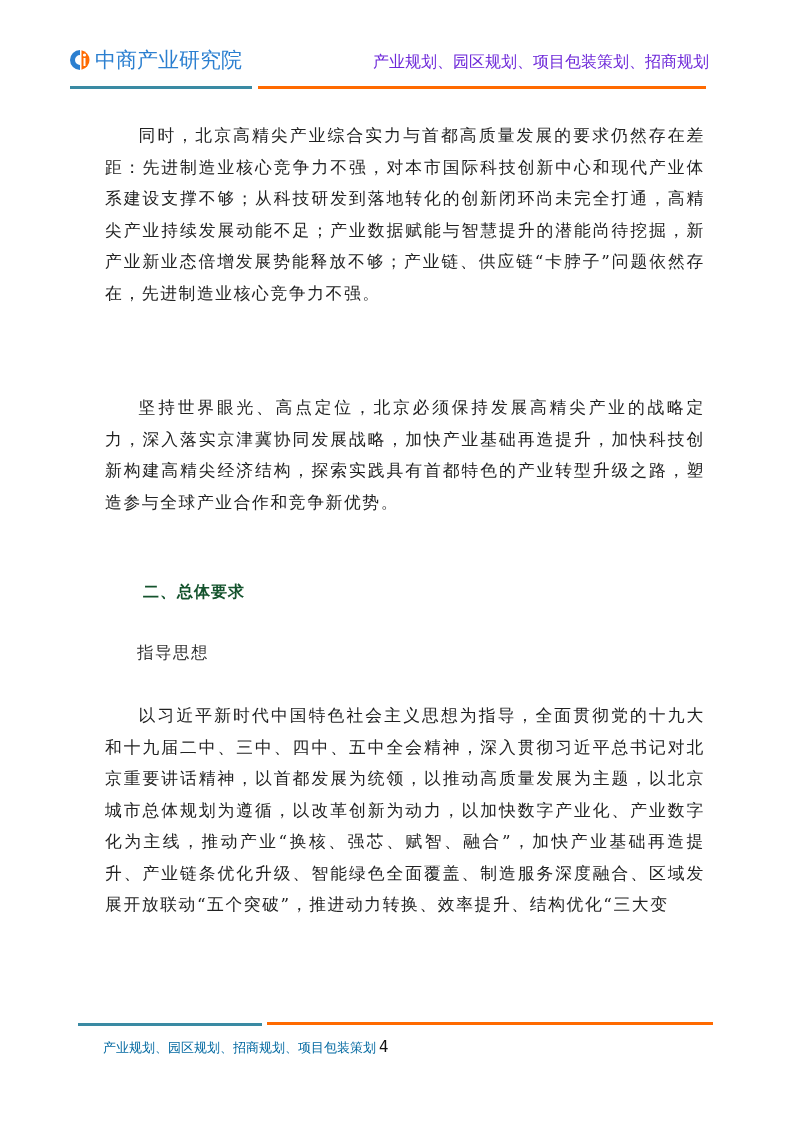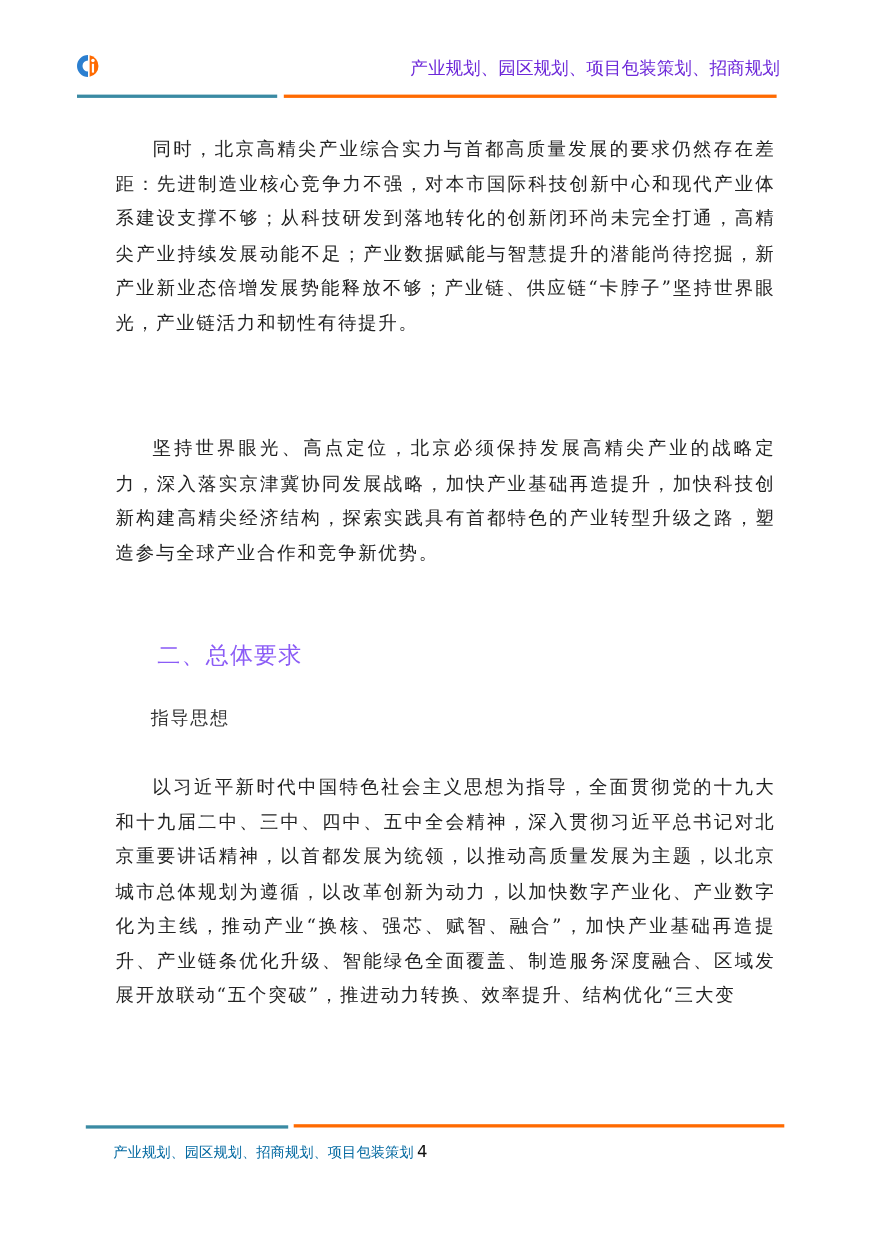--- a/index.html
+++ b/index.html
@@ -12,46 +12,47 @@
   .hline { position:absolute; height:3px; }
   .top-blue { left:70px; top:86px; width:182px; background:#3a8aa3; }
   .top-orange { left:258px; top:86px; width:448px; background:#ff6a00; }
   .bot-blue { left:78px; top:1023px; width:184px; background:#3a8aa3; }
   .bot-orange { left:267px; top:1022px; width:446px; background:#ff6a00; }
   .content { position:absolute; left:105px; top:120px; width:600px; }
   .para { font-size:16.8px; line-height:31.5px; letter-spacing:1.6px; margin:0; text-align:justify; }
   .para.indent { text-indent:2em; }
   .p1 { position:absolute; top:0; left:0; width:600px; }
   .p2 { position:absolute; top:272px; left:0; width:600px; }
-  .h2 { position:absolute; top:462px; left:38px; font-size:21px; font-weight:normal; color:#8b5cf6; font-family:"DejaVu Sans","Liberation Sans",sans-serif; letter-spacing:1px; }
+  .h2 { position:absolute; top:462px; left:38px; font-size:16px; font-weight:bold; color:#14532d; font-family:"DejaVu Sans","Liberation Sans",sans-serif; letter-spacing:1px; }
   .sub { position:absolute; top:522px; left:32px; font-size:16.5px; color:#333; letter-spacing:1.5px; }
   .p3 { position:absolute; top:580px; left:0; width:600px; }
   .footer { position:absolute; left:103px; top:1038px; font-family:"DejaVu Sans","Liberation Sans",sans-serif; font-size:13px; }
   .footer-text { color:#0369a1; }
   .footer-page { color:#111; margin-left:3px; font-size:15px; }
 </style>
 </head>
 <body>
 
 <div class="logo">
   <svg class="logo-icon" viewBox="0 0 22 22">
     <path d="M11 1 A10 10 0 0 0 11 21 L11 16 A5 5 0 0 1 11 6 Z" fill="#2b7fd0"></path>
     <path d="M12.5 1.2 A10 10 0 0 1 12.5 20.8 Z" fill="#ff6a00"></path>
     <circle cx="15.5" cy="6" r="1.6" fill="#ffffff"></circle>
     <rect x="14.5" y="9" width="2" height="8" fill="#ffffff"></rect>
   </svg>
+  <span class="logo-text">中商产业研究院</span>
 </div>
 
 <div class="header-tagline">产业规划、园区规划、项目包装策划、招商规划</div>
 
 <div class="hline top-blue"></div>
 <div class="hline top-orange"></div>
 
 <div class="content">
-  <p class="para indent p1">同时，北京高精尖产业综合实力与首都高质量发展的要求仍然存在差距：先进制造业核心竞争力不强，对本市国际科技创新中心和现代产业体系建设支撑不够；从科技研发到落地转化的创新闭环尚未完全打通，高精尖产业持续发展动能不足；产业数据赋能与智慧提升的潜能尚待挖掘，新产业新业态倍增发展势能释放不够；产业链、供应链“卡脖子”坚持世界眼光，产业链活力和韧性有待提升。</p>
+  <p class="para indent p1">同时，北京高精尖产业综合实力与首都高质量发展的要求仍然存在差距：先进制造业核心竞争力不强，对本市国际科技创新中心和现代产业体系建设支撑不够；从科技研发到落地转化的创新闭环尚未完全打通，高精尖产业持续发展动能不足；产业数据赋能与智慧提升的潜能尚待挖掘，新产业新业态倍增发展势能释放不够；产业链、供应链“卡脖子”问题依然存在，先进制造业核心竞争力不强。</p>
   <p class="para indent p2">坚持世界眼光、高点定位，北京必须保持发展高精尖产业的战略定力，深入落实京津冀协同发展战略，加快产业基础再造提升，加快科技创新构建高精尖经济结构，探索实践具有首都特色的产业转型升级之路，塑造参与全球产业合作和竞争新优势。</p>
   <div class="h2">二、总体要求</div>
   <div class="sub">指导思想</div>
   <p class="para indent p3">以习近平新时代中国特色社会主义思想为指导，全面贯彻党的十九大和十九届二中、三中、四中、五中全会精神，深入贯彻习近平总书记对北京重要讲话精神，以首都发展为统领，以推动高质量发展为主题，以北京城市总体规划为遵循，以改革创新为动力，以加快数字产业化、产业数字化为主线，推动产业“换核、强芯、赋智、融合”，加快产业基础再造提升、产业链条优化升级、智能绿色全面覆盖、制造服务深度融合、区域发展开放联动“五个突破”，推进动力转换、效率提升、结构优化“三大变</p>
 </div>
 
 <div class="hline bot-blue"></div>
 <div class="hline bot-orange"></div>
 
 <div class="footer">

